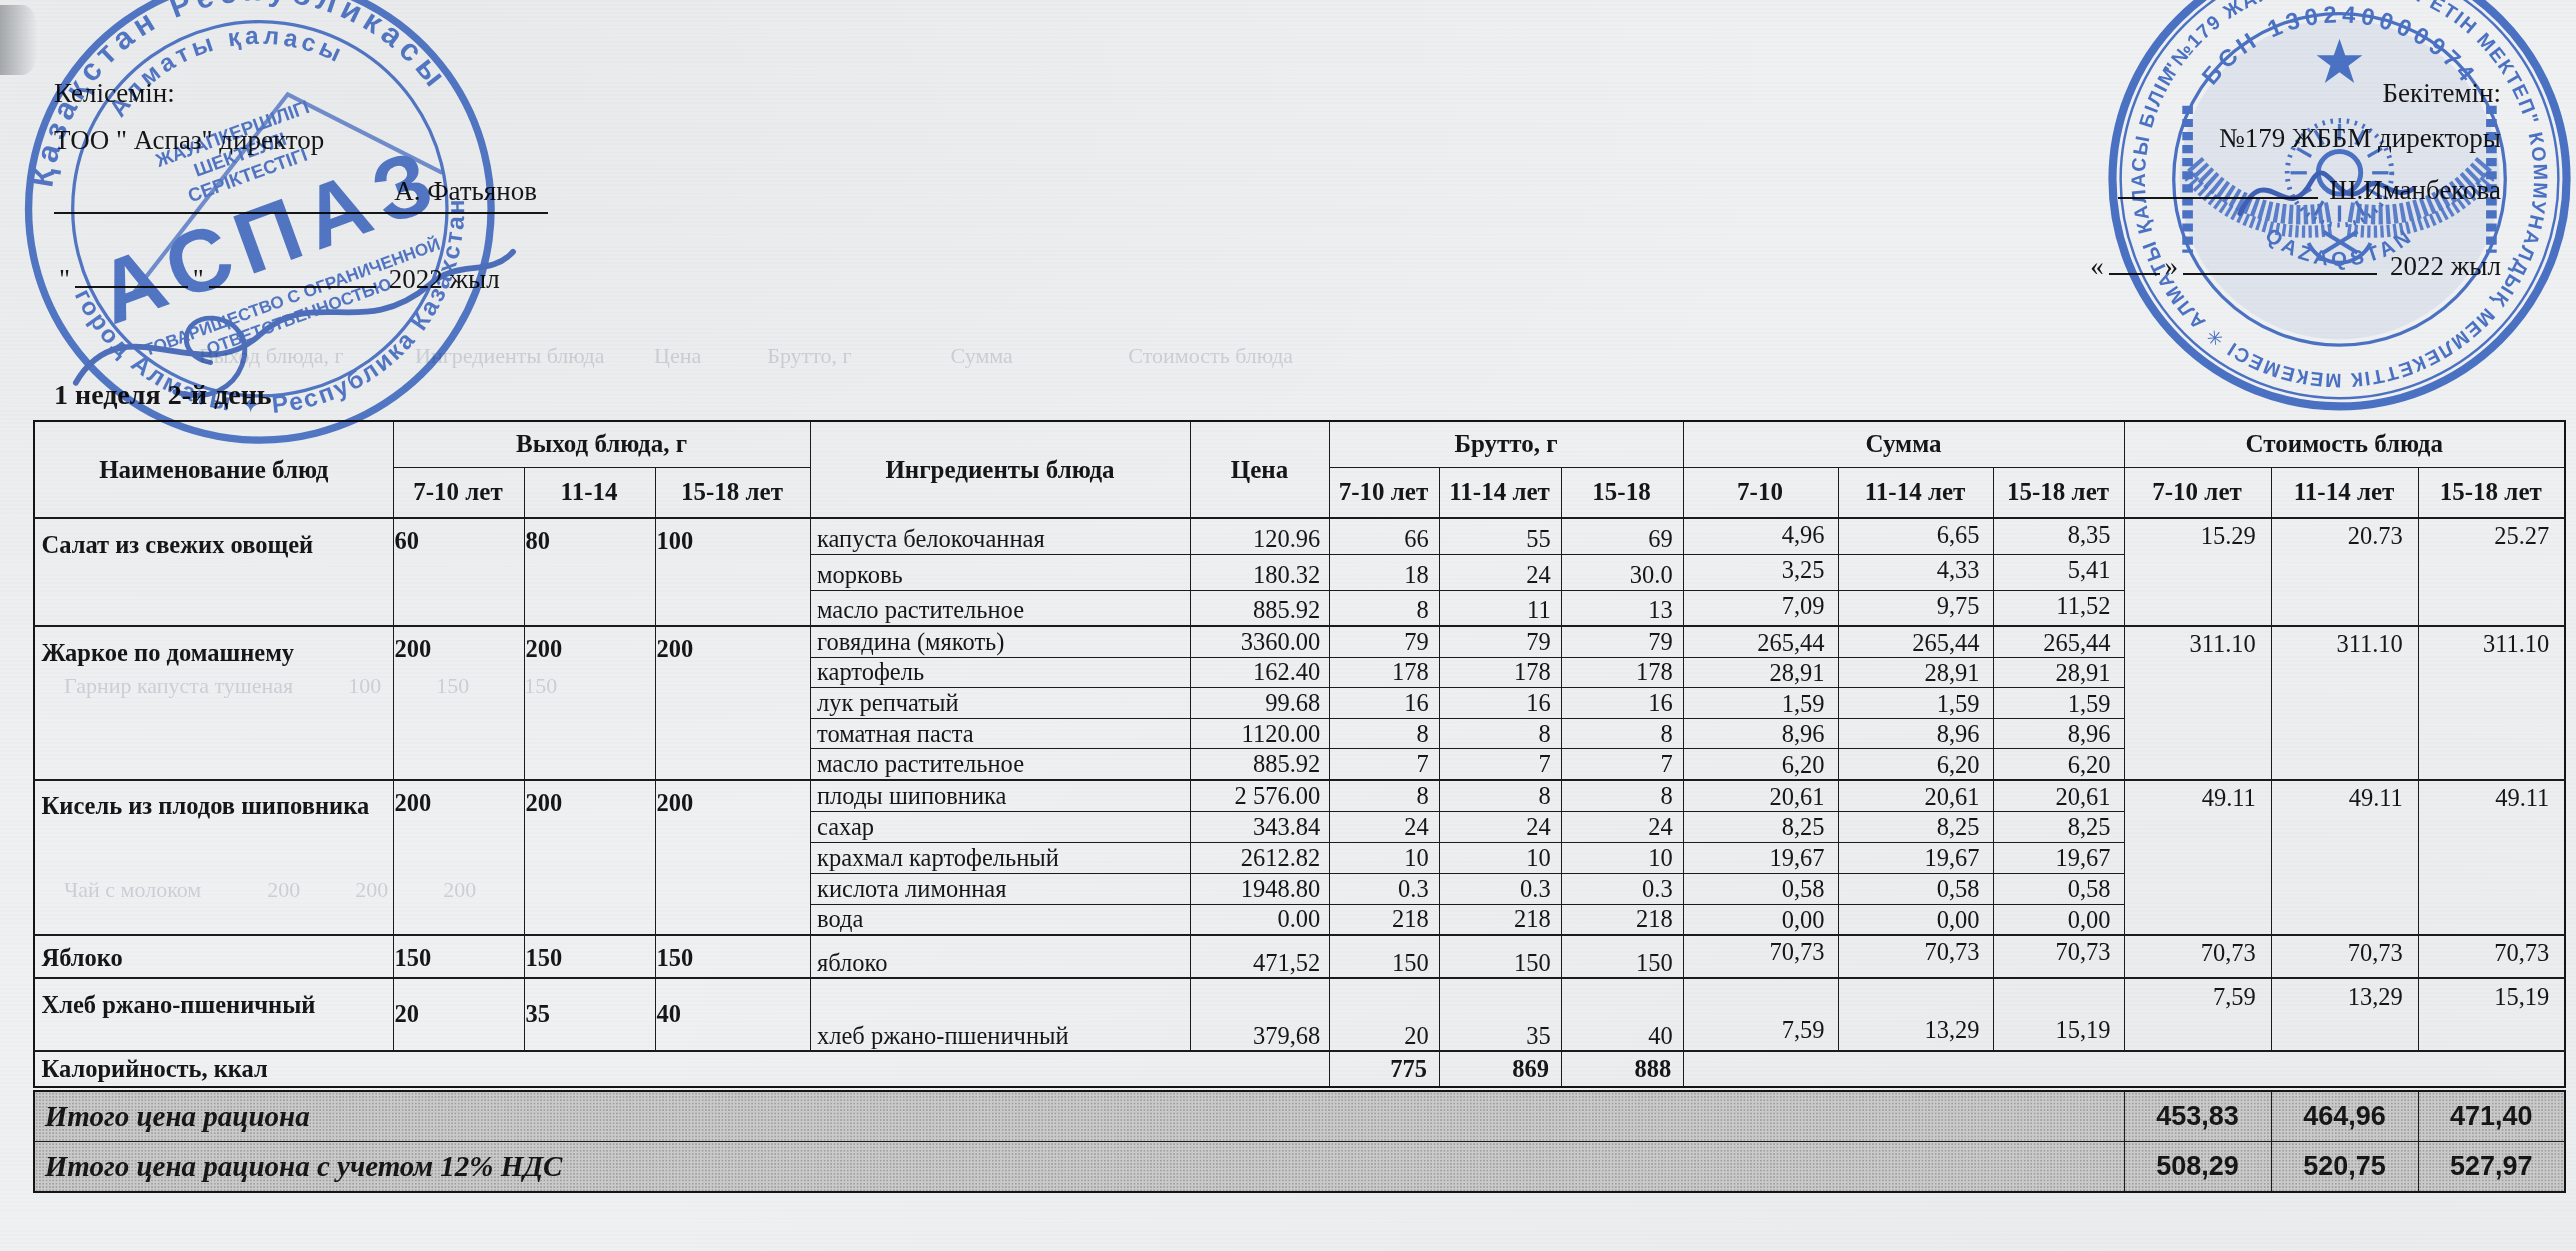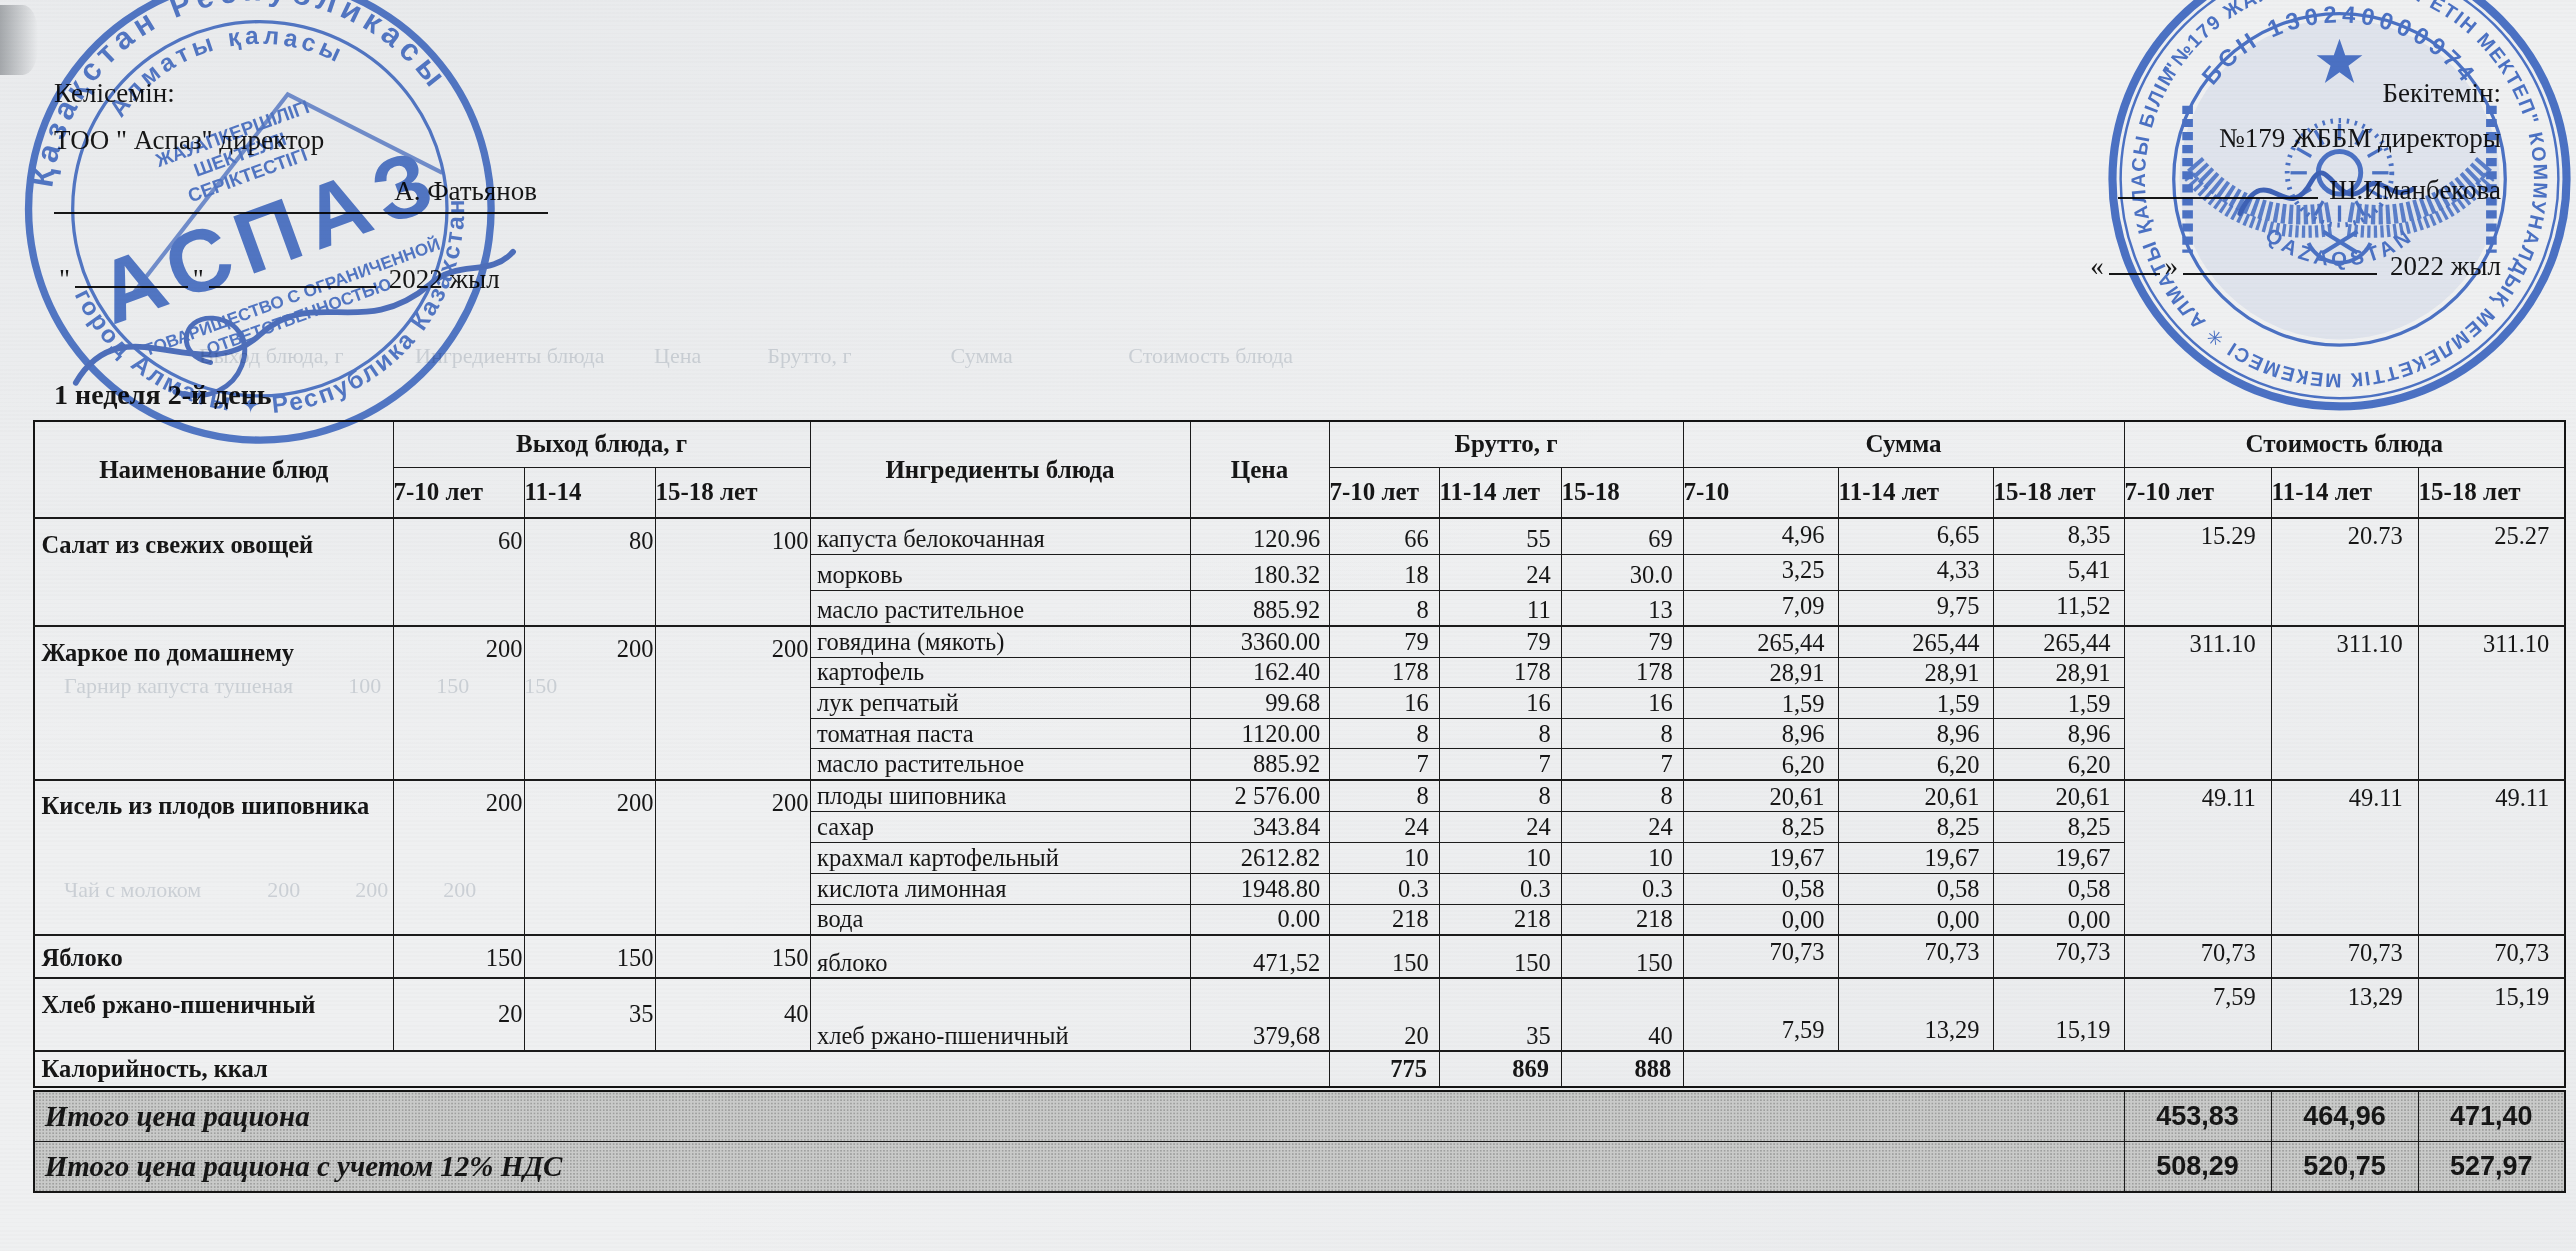--- a/index.html
+++ b/index.html
@@ -41,25 +41,25 @@
   
   .week-title{left:54px;top:379px;font-weight:bold;font-size:28px;z-index:3;}
 
   
   table.menu{position:absolute;left:33px;top:420px;width:2531px;border-collapse:collapse;table-layout:fixed;z-index:3;}
   table.menu th, table.menu td{border:1.6px solid #1b1b1b;overflow:hidden;}
   table.menu{border:2.4px solid #141414;}
   table.menu th{font-weight:bold;font-size:25px;margin-left:28px;}
   .h1{height:46px;}
   .h2{height:51px;}
-  .h2 th{text-align:left;padding-left:0;vertical-align:middle;border-bottom-width:3.3px;}
+  .h2 th{text-align:center;padding-left:0;vertical-align:middle;border-bottom-width:3.3px;}
   .h1 th{vertical-align:middle;text-align:center;}
   table.menu td{font-size:24.5px;}
   .c-name{font-weight:bold;font-size:25px;text-align:left;vertical-align:top;padding:6.5px 3.3px 0 6.5px;line-height:1.55;}
-  .c-out{font-weight:normal;text-align:right;vertical-align:top;padding-top:8.2px;margin-left:6px;}
+  .c-out{font-weight:bold;text-align:left;vertical-align:top;padding-top:8.2px;margin-left:6px;}
   .c-ingr{text-align:left;vertical-align:bottom;padding:0 1.6px 0.8px 6.5px;white-space:nowrap;}
   .c-price{text-align:right;vertical-align:bottom;padding:0 8.2px 0.8px 0;}
   .c-brutto{text-align:right;vertical-align:bottom;padding:0 9.8px 0.8px 0;}
   .c-sum{text-align:right;vertical-align:top;padding:1.6px 13px 0 0;}
   .c-cost{text-align:right;vertical-align:top;padding:3.3px 14.7px 0 0;}
   tr.dish-start td{border-top-width:2.4px;}
   tr.dish0{height:36px;} tr.dish1{height:30px;} tr.dish2{height:31px;}
   tr.dish3{height:38px;}
   tr.dish4{height:73px;}
   tr.dish4 .c-out{vertical-align:middle;padding-top:0;}

